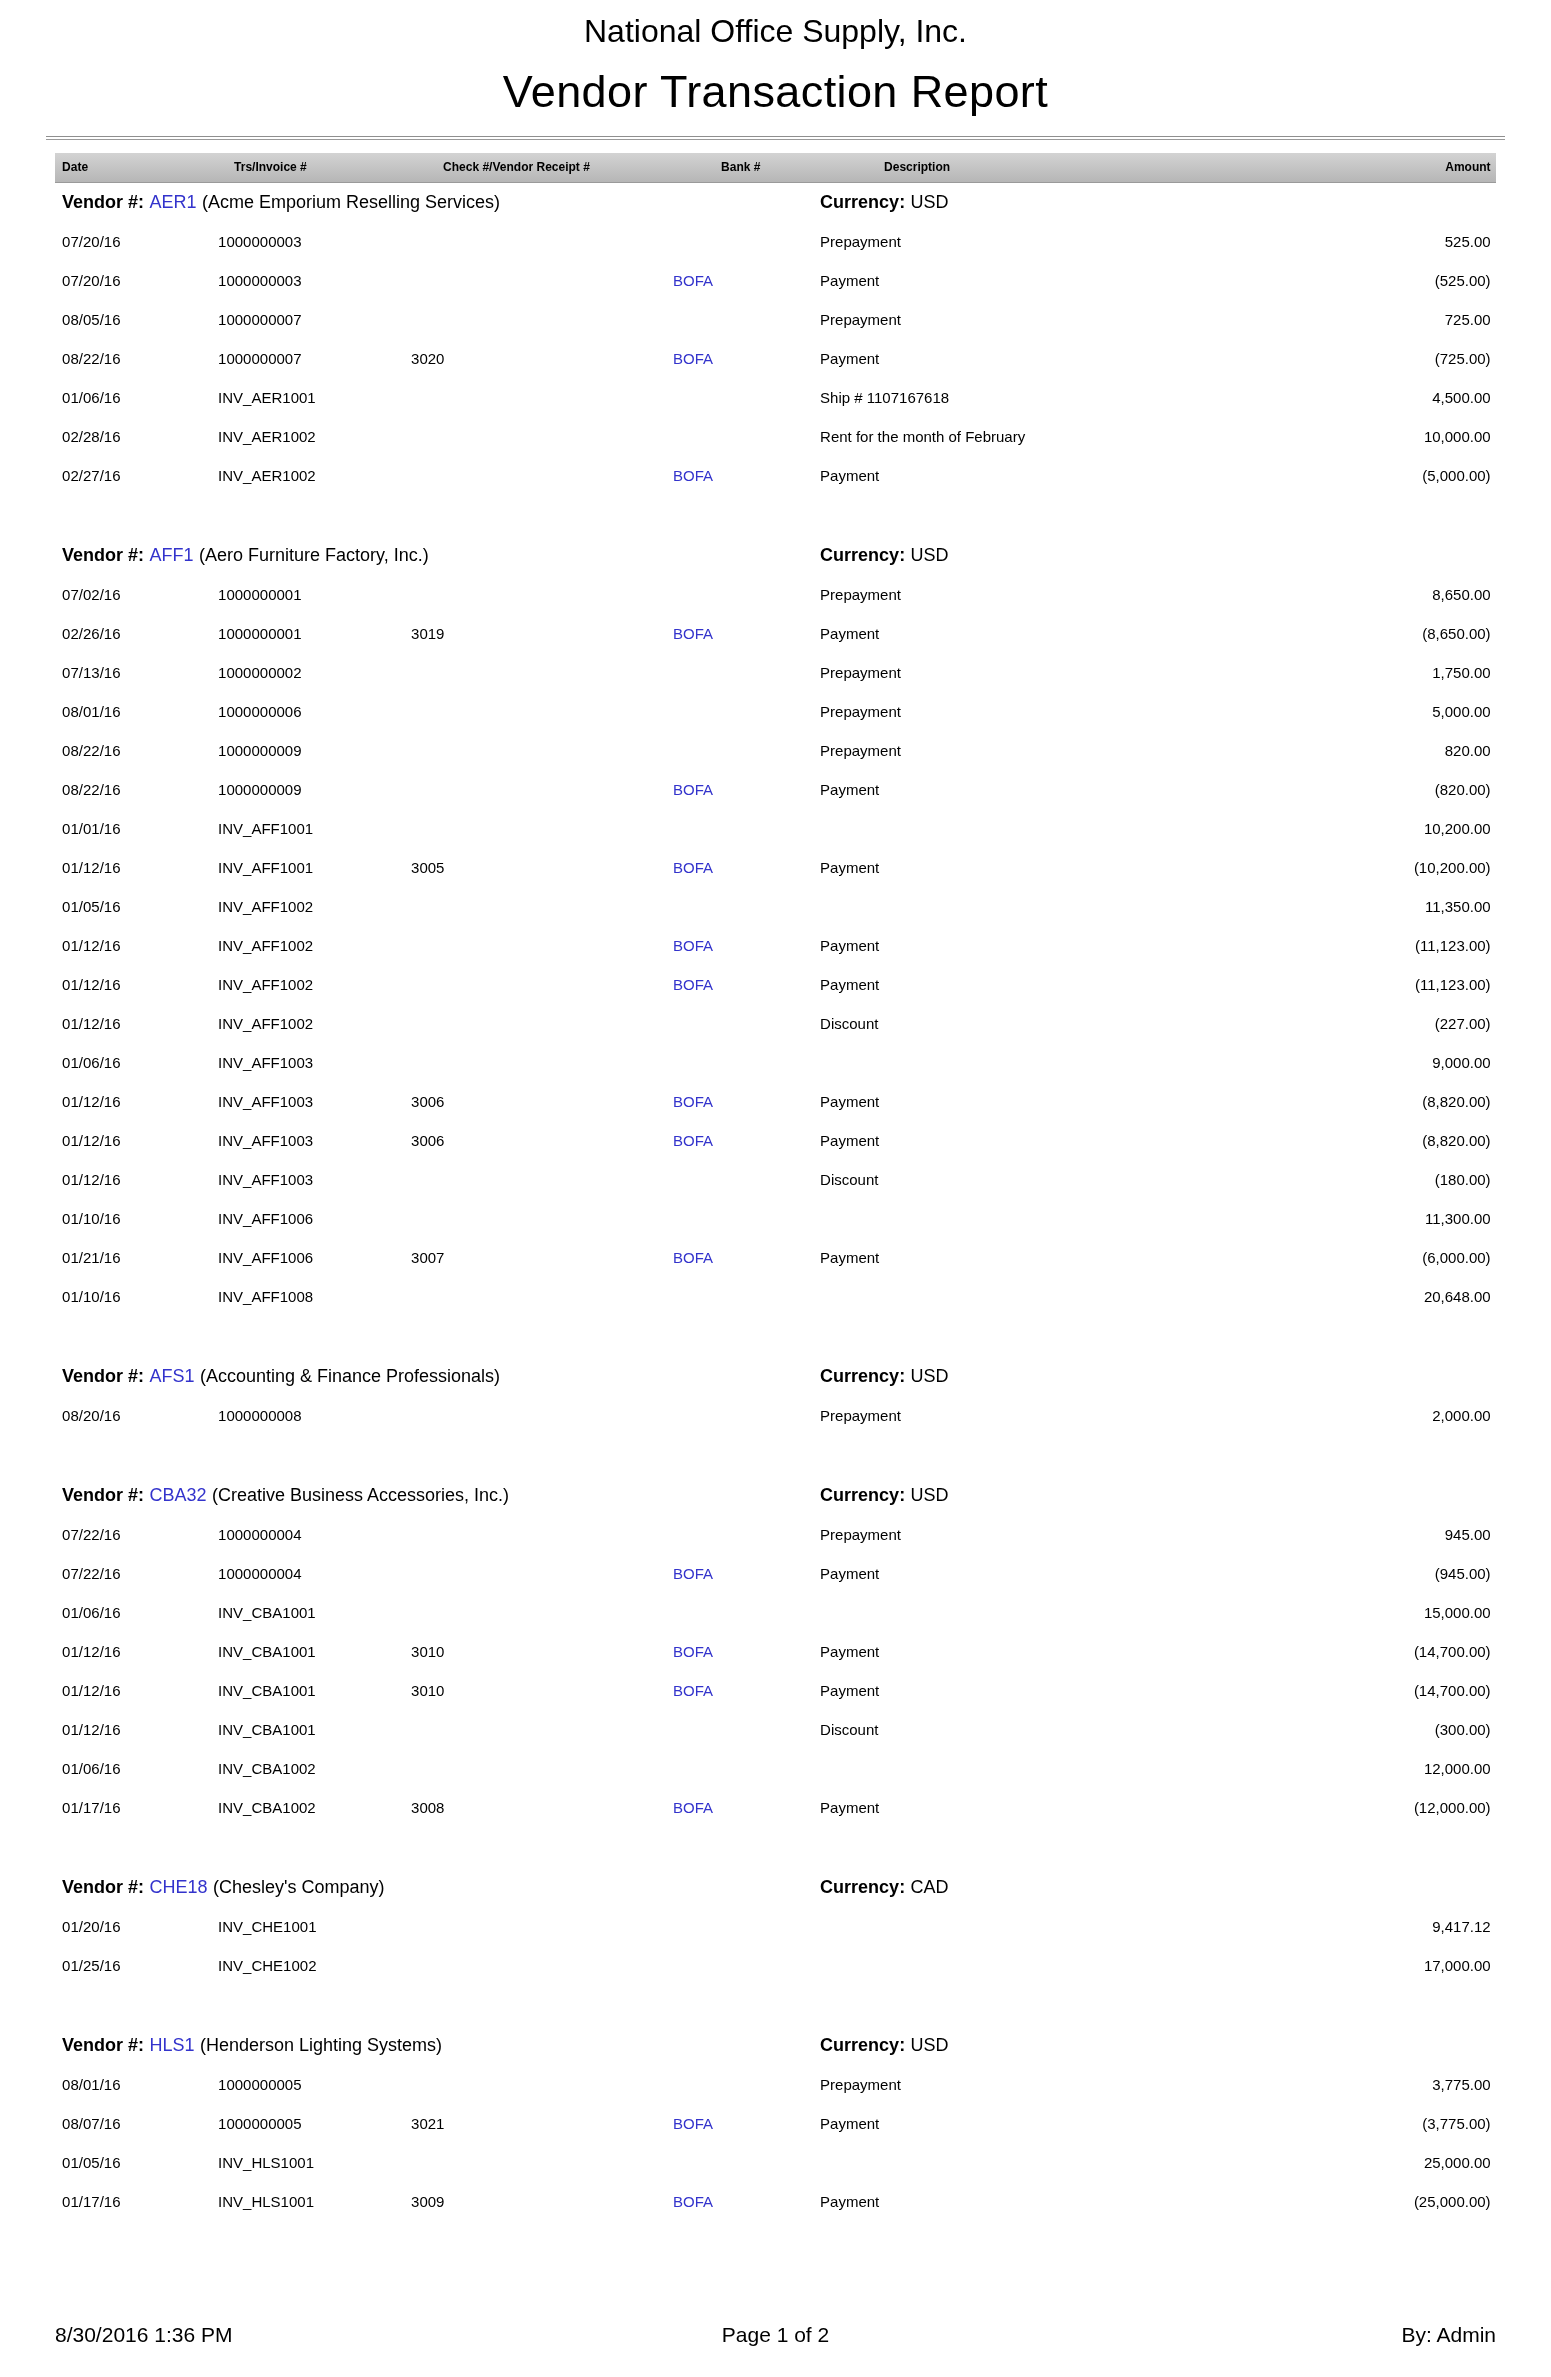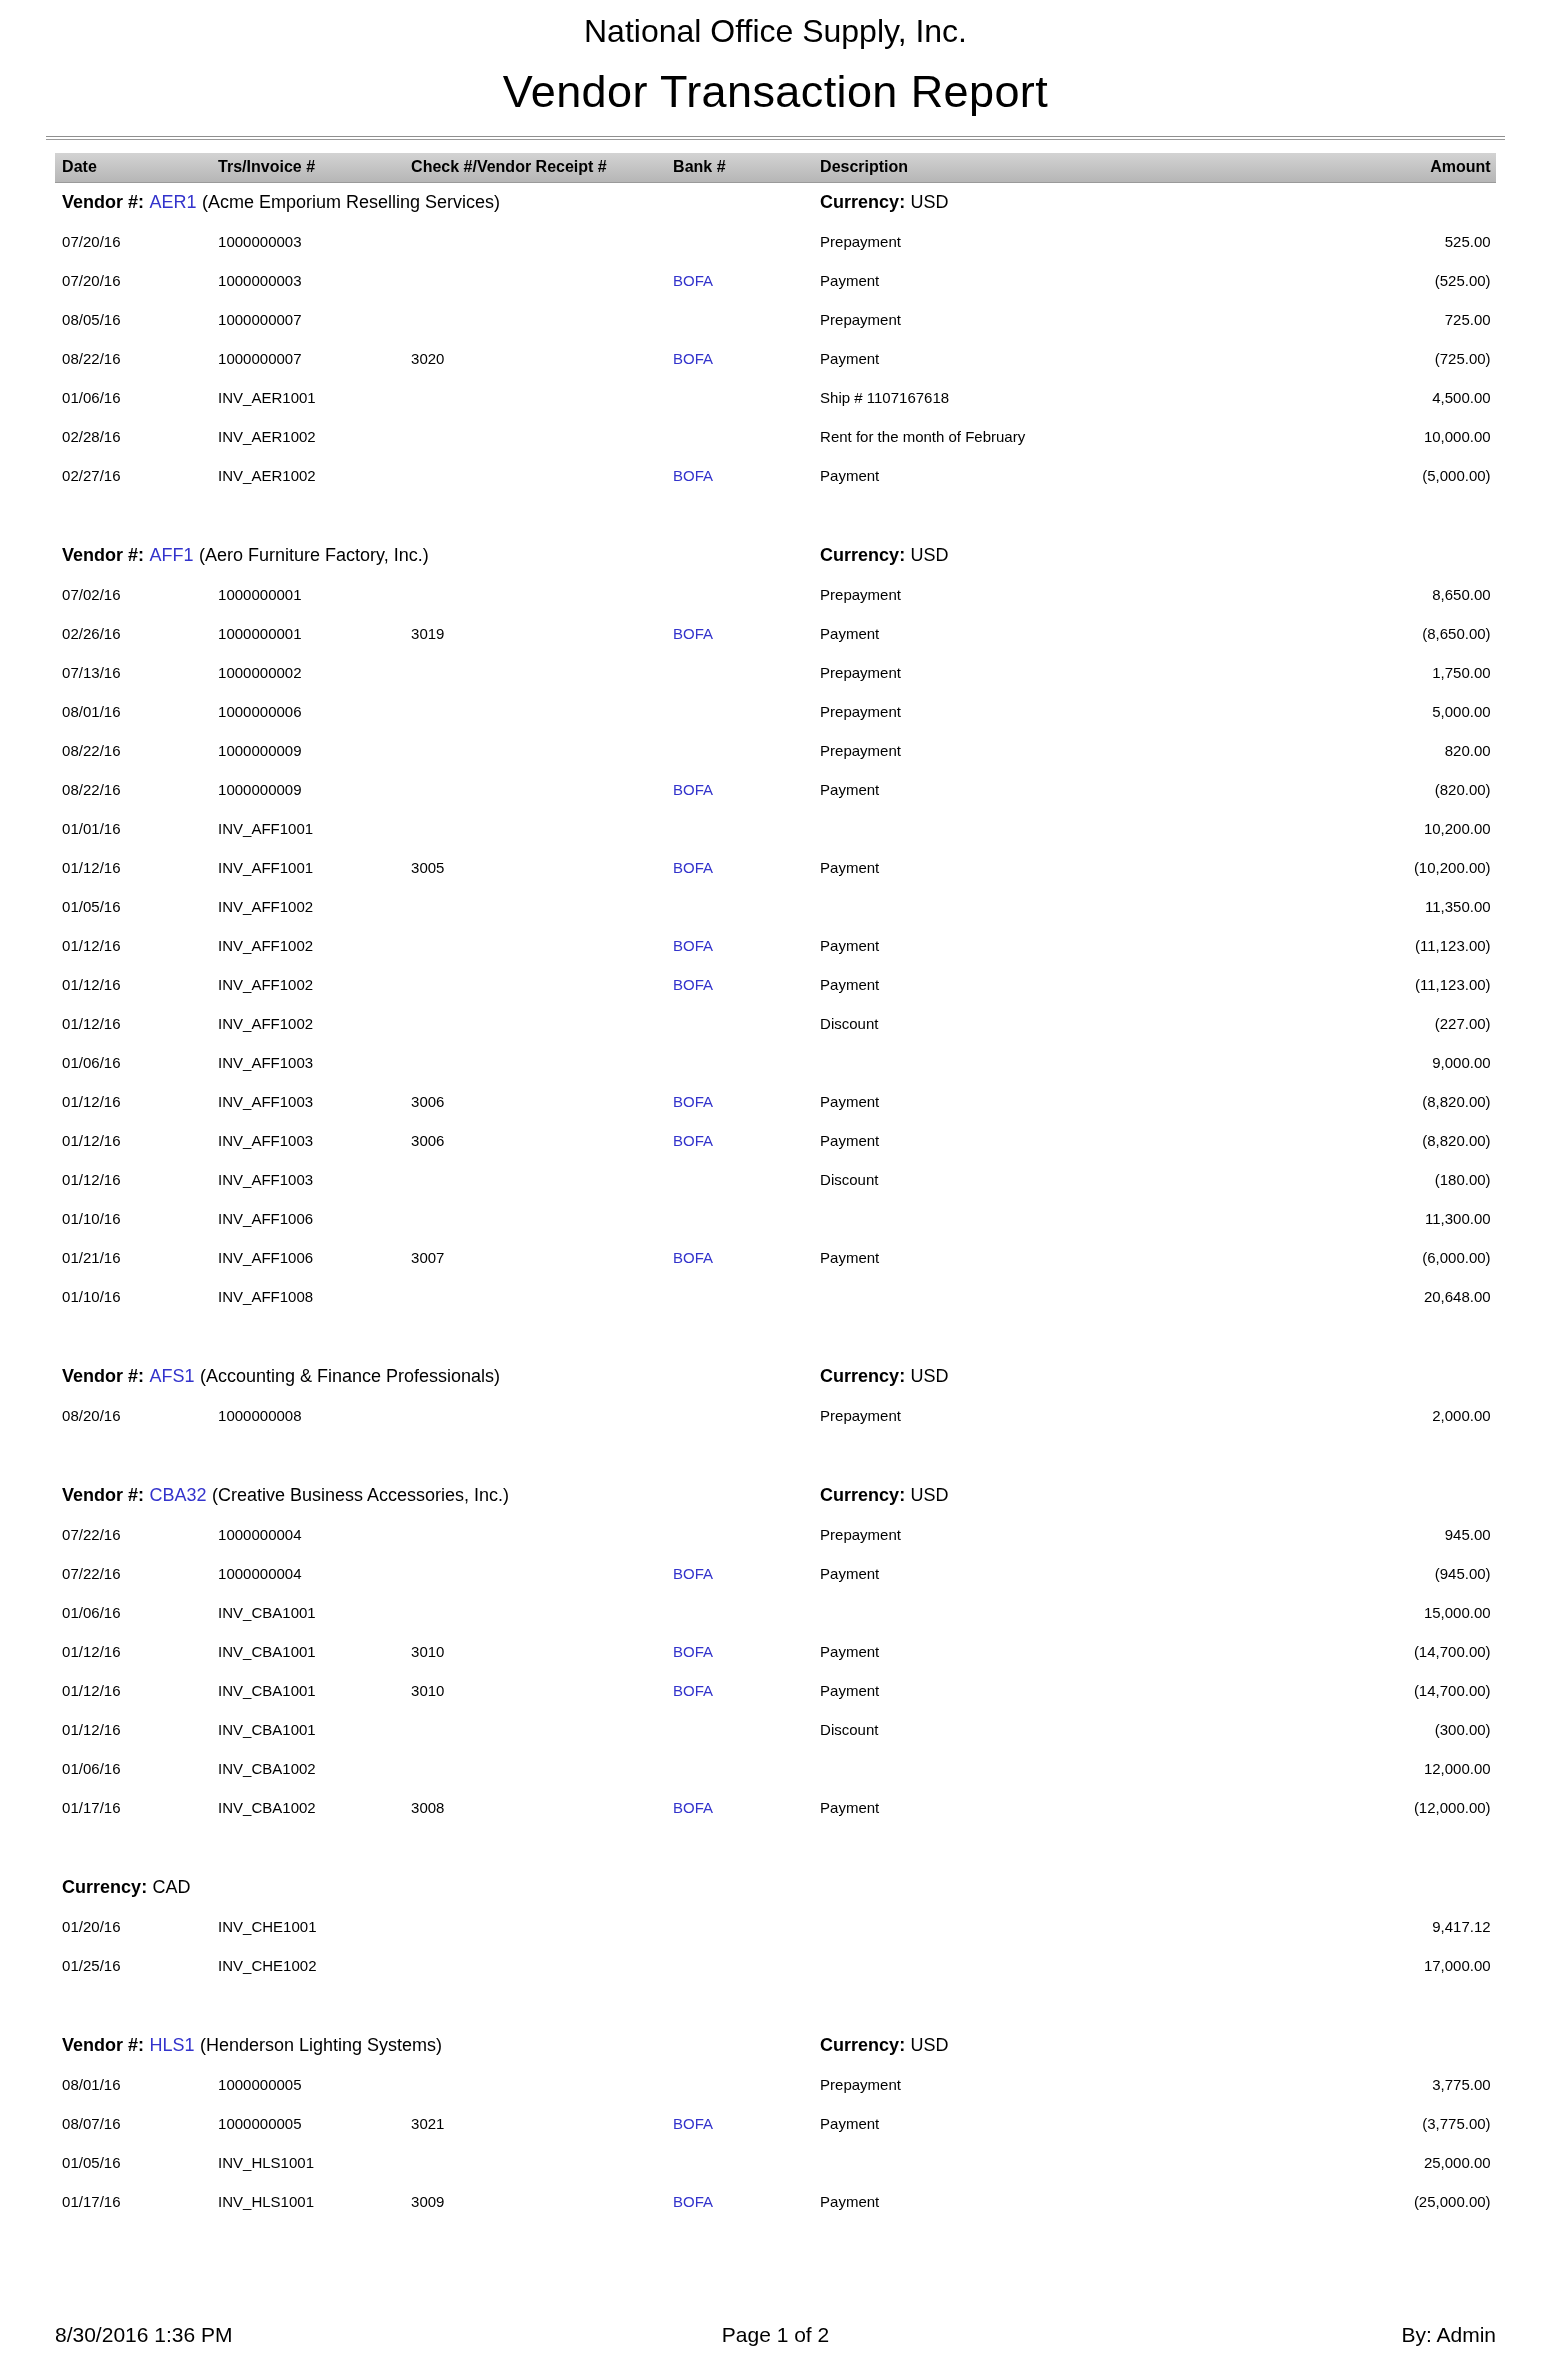--- a/index.html
+++ b/index.html
@@ -22,22 +22,23 @@
   .report { margin: 12.5px 55px 0 55px; }
   .grid6 {
     display: grid;
     grid-template-columns: 156px 193px 262px 147px 1fr 219px;
     align-items: center;
   }
   .thead {
     height: 30px;
     background: linear-gradient(#d3d3d3, #b6b6b6);
     font-weight: bold;
-    font-size: 16px;
+    font-size: 12px;
     border-bottom: 0.9px solid #9a9a9a;
+    gap: 16px;
   }
   .thead > div { padding-left: 7.1px; white-space: nowrap; }
   .thead > .amount-h { text-align: right; padding-right: 5.4px; padding-left: 0; }
   .row { height: 39px; font-size: 15px; }
   .cell { padding-left: 7.1px; white-space: nowrap; overflow: hidden; }
   .cell.amount { text-align: right; padding-right: 5.4px; padding-left: 0; }
   .section:not(:first-child) { margin-top: 41px; }
   .section-header {
     display: grid;
     grid-template-columns: 758px 1fr;
@@ -438,20 +439,23 @@
     <div class="cell bank-cell">BOFA</div>
     <div class="cell">Payment</div>
     <div class="cell amount">(12,000.00)</div>
   </div>
 </div>
   </div>
 
   <div class="section">
     <div class="section-header">
       <div>
+        <span class="b">Vendor #:</span><span class="sp"></span><span class="link">CHE18</span><span class="sp"></span><span>(Chesley's Company)</span>
+      </div>
+      <div>
         <span class="b">Currency:</span><span class="sp"></span><span>CAD</span>
       </div>
     </div>
     <div>
   <div class="row grid6">
     <div class="cell">01/20/16</div>
     <div class="cell">INV_CHE1001</div>
     <div class="cell"></div>
     <div class="cell bank-cell"></div>
     <div class="cell"></div>

